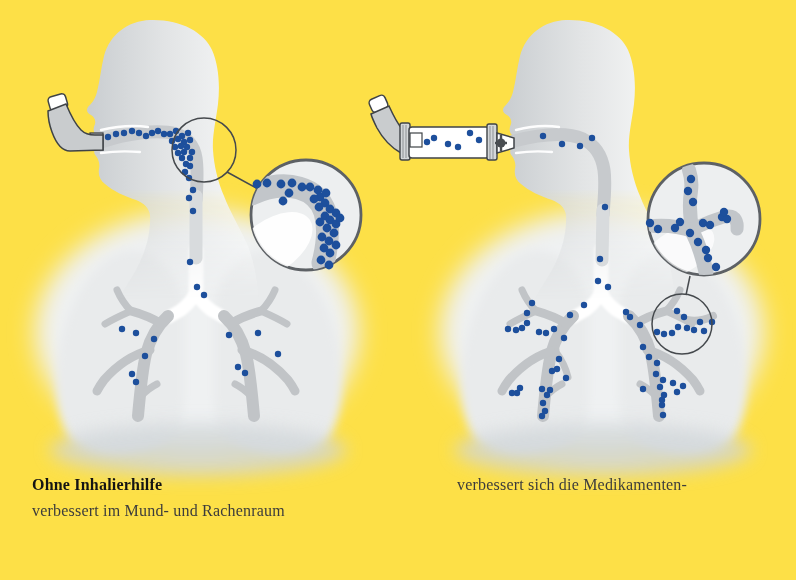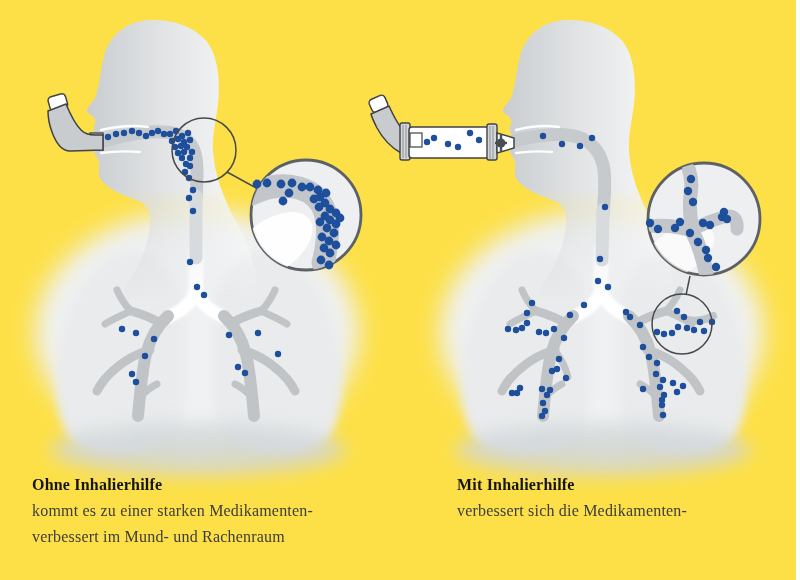--- a/index.html
+++ b/index.html
@@ -352,21 +352,19 @@
             <circle cx="706" cy="250" r="4.2" fill="#1d4f9c"></circle>
             <circle cx="708" cy="258" r="4.2" fill="#1d4f9c"></circle>
             <circle cx="716" cy="267" r="4.2" fill="#1d4f9c"></circle>
           </g>
     </g>
   </g>
 </svg>
 
 <div class="caption caption-left">
   <div class="cap-title">Ohne Inhalierhilfe</div>
-  <div class="cap-line">kommt es zu einer starken Medikamenten-</div>
   <div class="cap-line">verbessert im Mund- und Rachenraum</div>
 </div>
 
 <div class="caption caption-right">
-  <div class="cap-title">Mit Inhalierhilfe</div>
   <div class="cap-line">verbessert sich die Medikamenten-</div>
 </div>
 
 </div>
 </body></html>

